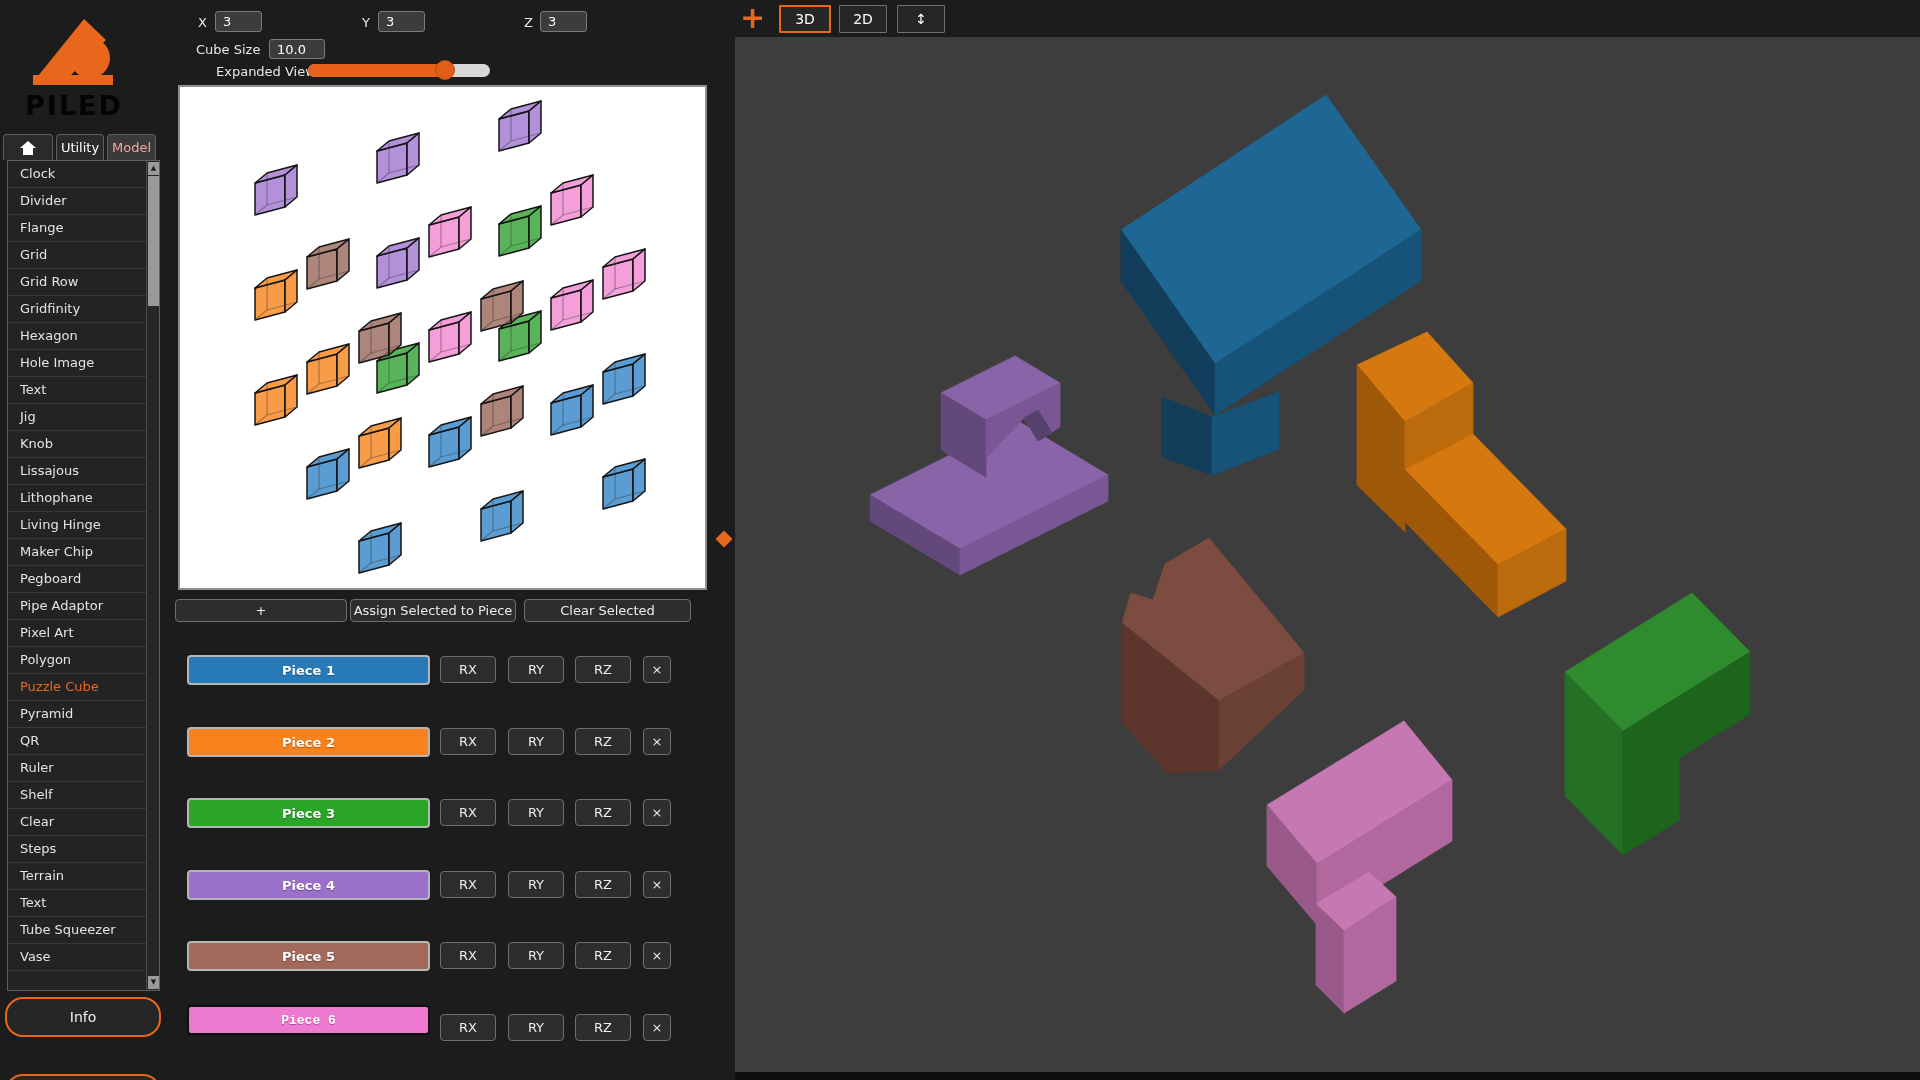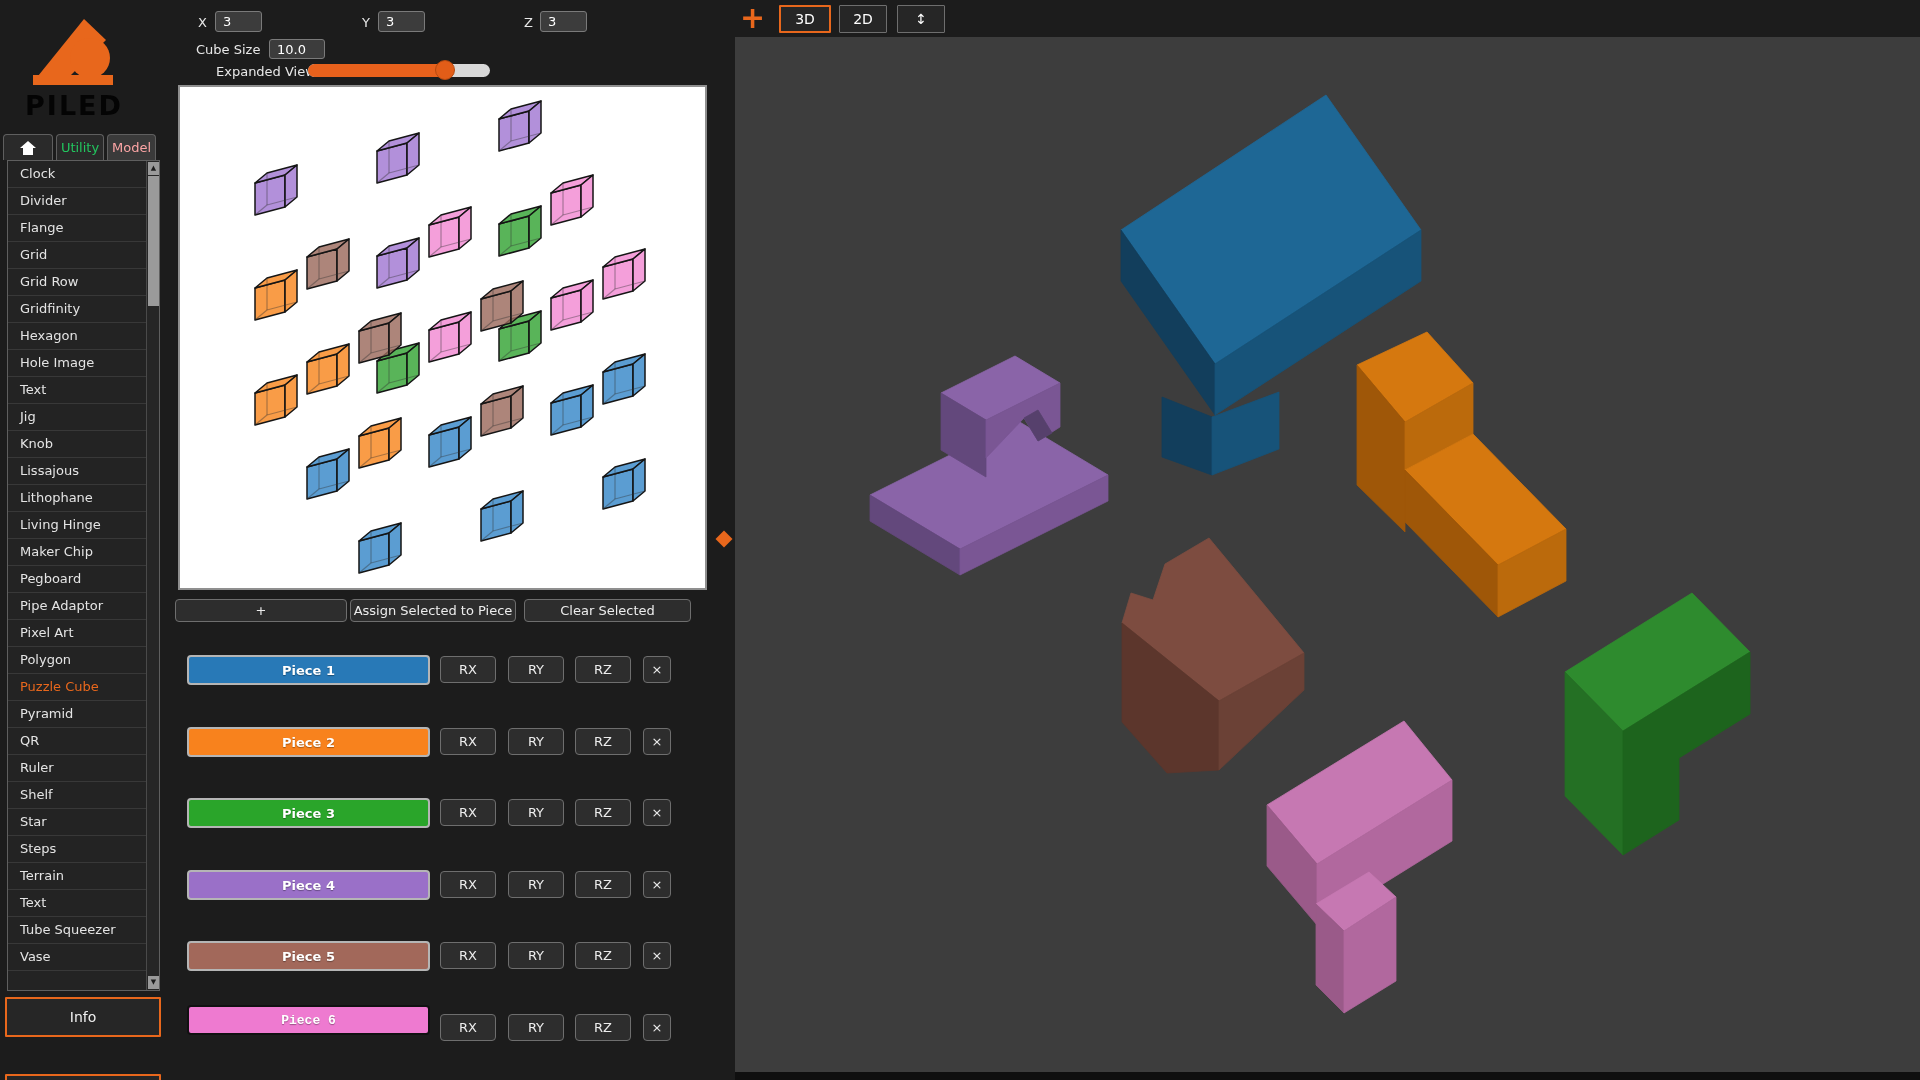--- a/index.html
+++ b/index.html
@@ -3,34 +3,34 @@
 <meta charset="utf-8">
 <style>
   html,body{margin:0;padding:0;background:#101010;}
   *{box-sizing:border-box;font-family:"DejaVu Sans","Liberation Sans",sans-serif;}
   #window{position:relative;width:1920px;height:1080px;background:#1c1c1c;overflow:hidden;}
   .abs{position:absolute;}
   .lbl{color:#e8e8e8;font-size:13px;white-space:nowrap;}
   .tinput{background:#3c3c3c;border:1px solid #7a7a7a;border-radius:3px;color:#fff;
           font-size:13px;padding:0 0 0 7px;outline:none;}
   .tab{position:absolute;top:134px;height:26px;background:#2a2a2a;border:1px solid #5f5f5f;
-       border-bottom:none;border-radius:4px 4px 0 0;color:#22c55e;font-size:13px;
+       border-bottom:none;border-radius:4px 4px 0 0;color:#ffffff;font-size:13px;
        display:flex;align-items:center;justify-content:center;cursor:pointer;}
   .tab.sel{background:#3a3a3a;color:#fca5a5;}
   #model-list{left:7px;top:160px;width:153px;height:831px;background:#232323;
               border:1px solid #5f5f5f;overflow:hidden;}
   .li{height:27px;line-height:26px;padding-left:12px;color:#e4e4e4;font-size:13px;
       border-bottom:1px solid #383838;width:140px;cursor:pointer;}
   .li.sel{color:#e8671c;}
   .sb{position:absolute;right:0;top:0;width:13px;height:100%;background:#262626;border-left:1px solid #4a4a4a;}
   .sb-btn{position:absolute;left:1px;width:11px;height:13px;background:#9a9a9a;color:#1c1c1c;
           font-size:7px;line-height:13px;text-align:center;cursor:pointer;}
   .sb-thumb{position:absolute;left:1px;top:15px;width:11px;height:130px;background:#9a9a9a;cursor:pointer;}
   .obtn{position:absolute;left:5px;width:156px;background:#262626;border:2px solid #e8671c;
-        border-radius:1px;color:#f0f0f0;font-size:14px;display:flex;align-items:center;
+        border-radius:18px;color:#f0f0f0;font-size:14px;display:flex;align-items:center;
         justify-content:center;cursor:pointer;}
   .gbtn{position:absolute;background:#2d2d2d;border:1px solid #6e6e6e;border-radius:4px;
         color:#ececec;font-size:13px;display:flex;align-items:center;justify-content:center;cursor:pointer;}
   .pbtn{position:absolute;width:243px;height:30px;border-radius:4px;color:#fff;font-size:13px;
         font-weight:bold;display:flex;align-items:center;justify-content:center;cursor:pointer;
         text-shadow:0 1px 1px rgba(0,0,0,.35);}
   #preview-canvas{left:178px;top:85px;width:529px;height:505px;background:#fff;border:2px solid #8f8f8f;}
   #viewport{left:735px;top:37px;width:1185px;height:1035px;background:#3d3d3d;}
   #vp-bottom{left:735px;top:1072px;width:1185px;height:8px;background:#0f0f0f;}
   .vbtn{position:absolute;top:5px;height:28px;background:#262626;border:1px solid #6e6e6e;
@@ -100,21 +100,21 @@
         <div class="li">Maker Chip</div>
         <div class="li">Pegboard</div>
         <div class="li">Pipe Adaptor</div>
         <div class="li">Pixel Art</div>
         <div class="li">Polygon</div>
         <div class="li sel">Puzzle Cube</div>
         <div class="li">Pyramid</div>
         <div class="li">QR</div>
         <div class="li">Ruler</div>
         <div class="li">Shelf</div>
-        <div class="li">Star</div>
+        <div class="li">Clear</div>
         <div class="li">Steps</div>
         <div class="li">Terrain</div>
         <div class="li">Text</div>
         <div class="li">Tube Squeezer</div>
         <div class="li">Vase</div>
       </div>
     <div class="sb">
       <div class="sb-btn" style="top:1px">▲</div>
       <div class="sb-thumb"></div>
       <div class="sb-btn" style="bottom:1px">▼</div>

